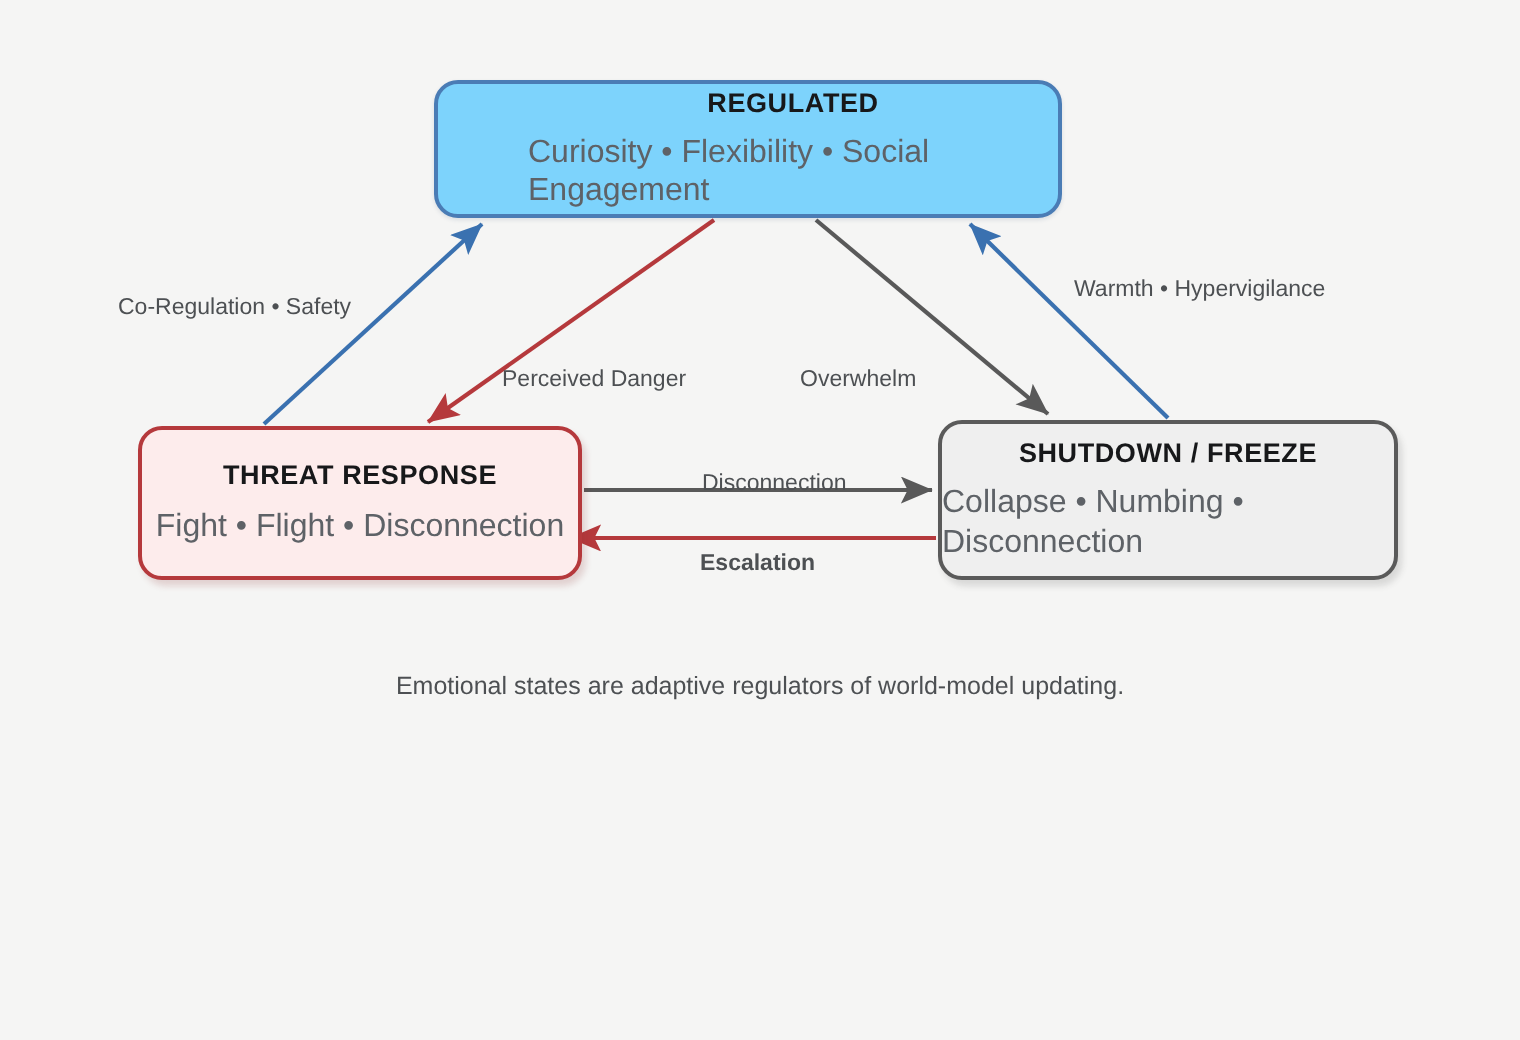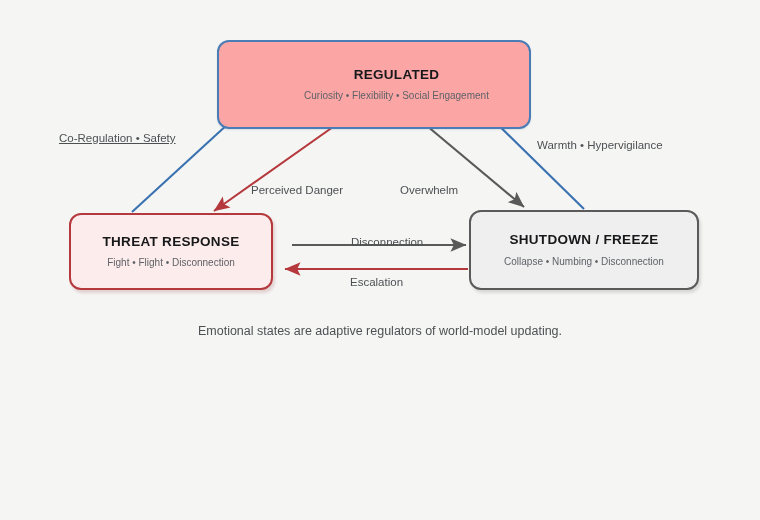--- a/index.html
+++ b/index.html
@@ -38,38 +38,38 @@
   }
   .node-title {
     font-size: 13.5px;
     font-weight: bold;
     color: #17181a;
     letter-spacing: 0.3px;
     line-height: 1.2;
     margin-bottom: 7px;
   }
   .node-sub {
-    font-size: 10px;
+    font-size: 16px;
     color: #5e6267;
     line-height: 1.2;
   }
   #node-regulated {
     left: 217px;
     top: 40px;
     width: 314px;
-    height: 89px;
-    background: #fca5a5;
+    height: 69px;
+    background: #7dd3fc;
     border: 2px solid #4a7cb5;
     box-shadow: 0 1px 2px rgba(40,70,110,0.13);
     padding-left: 45px;
   }
   #node-threat {
     left: 69px;
     top: 213px;
-    width: 204px;
+    width: 222px;
     height: 77px;
     background: #fdecec;
     border: 2px solid #b5393c;
     box-shadow: 2px 3px 3px rgba(140,50,50,0.18);
   }
   #node-shutdown {
     left: 469px;
     top: 210px;
     width: 230px;
     height: 80px;
@@ -86,21 +86,21 @@
   }
   .caption-line {
     position: absolute;
     font-size: 12.5px;
     color: #4d5053;
     white-space: nowrap;
     text-align: center;
     width: 760px;
     left: 0;
   }
-  #caption-0 { top: 324px; }
+  #caption-0 { top: 336px; }
   #caption-1 { top: 360px; }
 </style>
 </head>
 <body>
 
 <div id="canvas">
 
   <svg id="edge-layer" viewBox="0 0 760 520">
     <defs>
       <marker id="ah-blue" markerWidth="9" markerHeight="9" refX="7.4" refY="3.2" orient="auto" markerUnits="strokeWidth">
@@ -135,28 +135,28 @@
   <div class="node" id="node-threat">
     <div class="node-title">THREAT RESPONSE</div>
     <div class="node-sub">Fight • Flight • Disconnection</div>
   </div>
 
   <div class="node" id="node-shutdown">
     <div class="node-title">SHUTDOWN / FREEZE</div>
     <div class="node-sub">Collapse • Numbing • Disconnection</div>
   </div>
 
-  <div class="edge-label" style="left:59px; top:132px;text-decoration:underline;">Co-Regulation • Safety</div>
+  <div class="edge-label" style="left:59px; top:148px;">Co-Regulation • Safety</div>
 
   <div class="edge-label" style="left:251px; top:184px;">Perceived Danger</div>
 
   <div class="edge-label" style="left:400px; top:184px;">Overwhelm</div>
 
   <div class="edge-label" style="left:537px; top:139px;">Warmth • Hypervigilance</div>
 
   <div class="edge-label" style="left:351px; top:236px;">Disconnection</div>
 
-  <div class="edge-label" style="left:350px; top:276px;">Escalation</div>
+  <div class="edge-label" style="left:350px; top:276px;font-weight:bold;">Escalation</div>
 
   <div class="caption-line" id="caption-0">Emotional states are adaptive regulators of world-model updating.</div>
 
 
 </div>
 
 </body></html>

